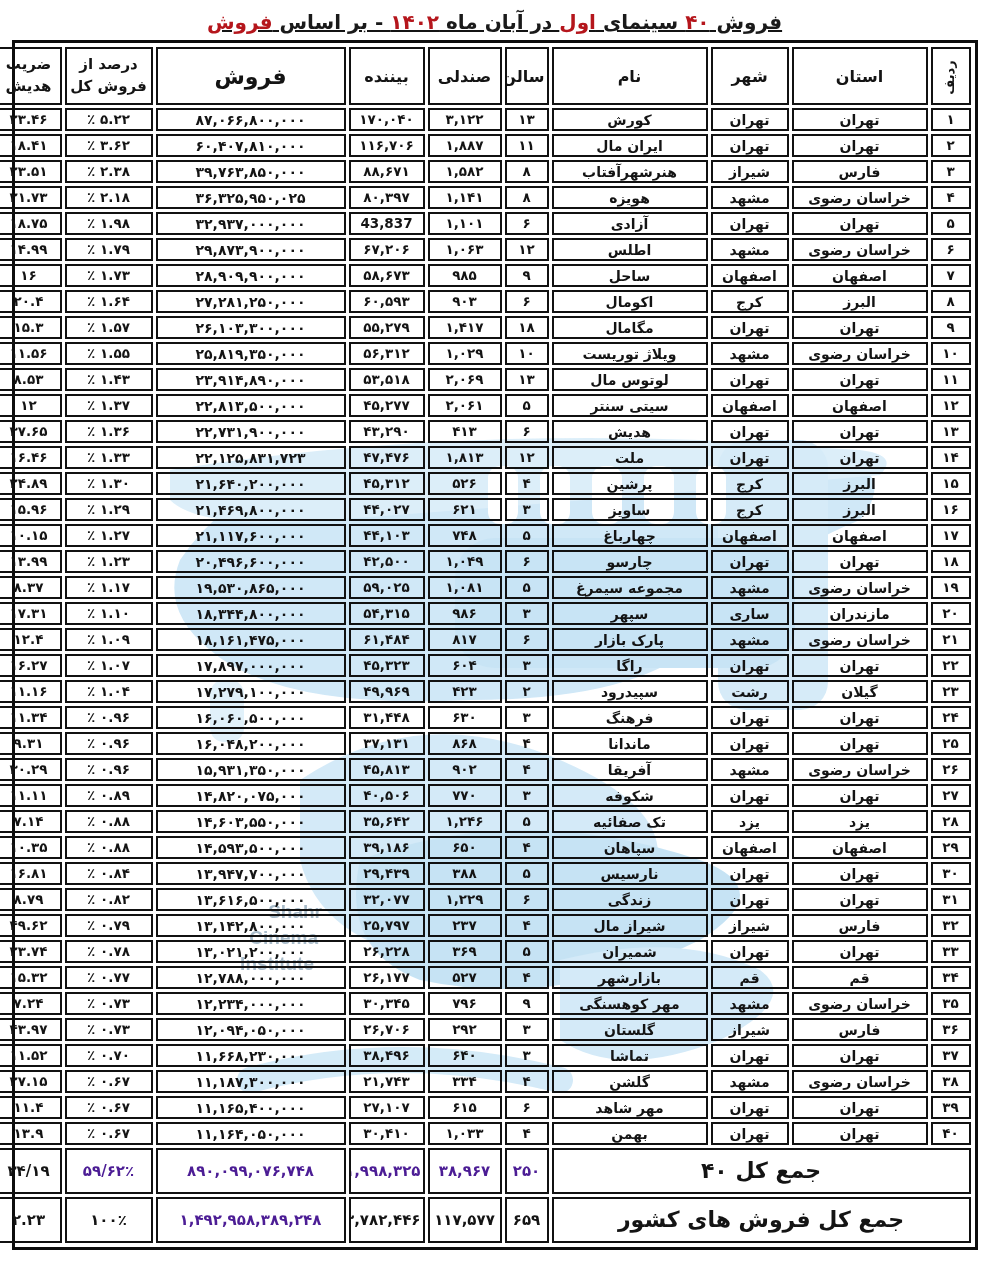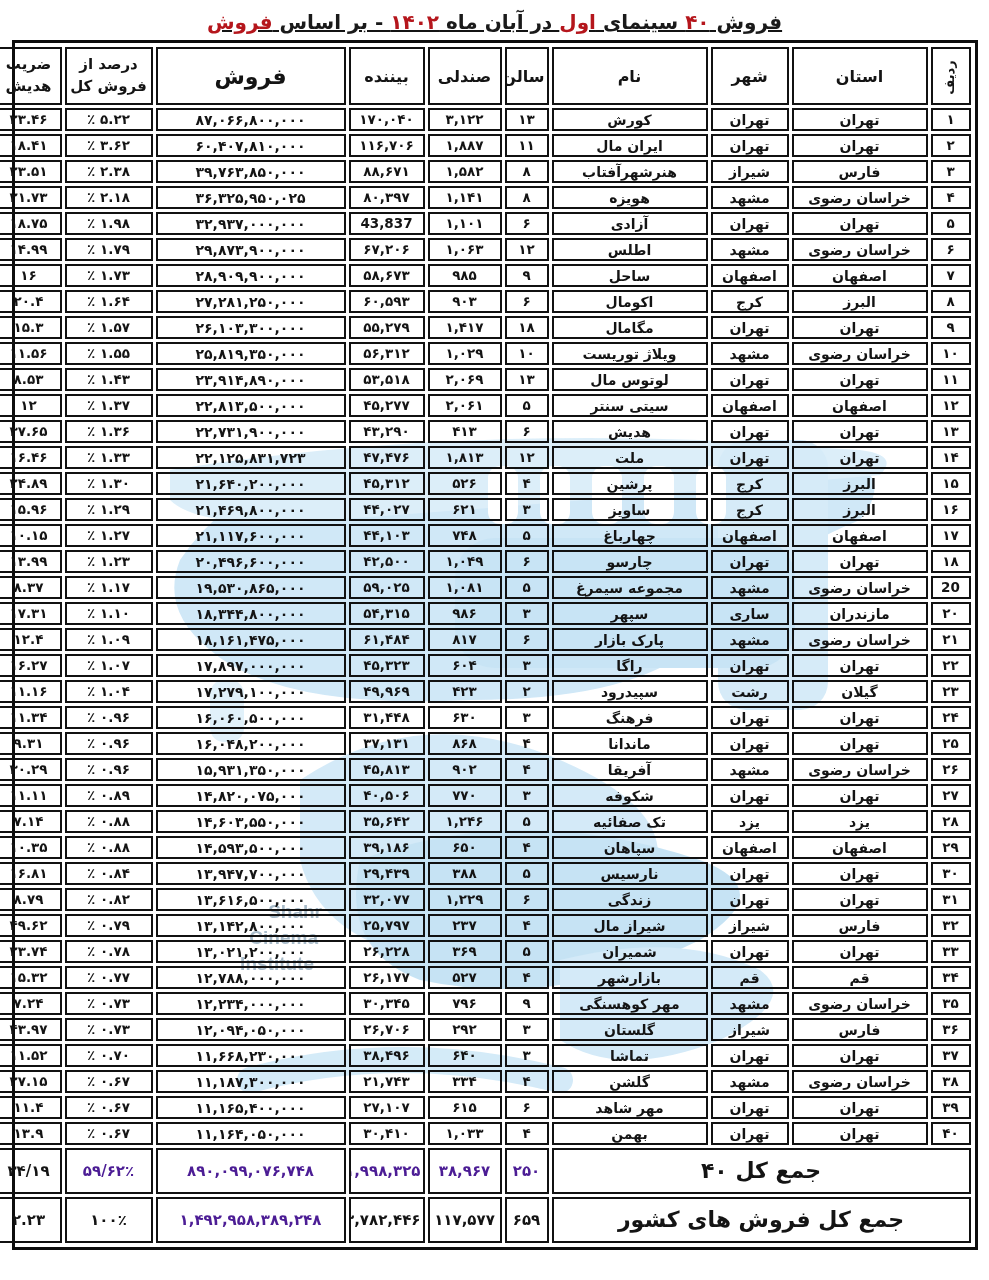--- a/index.html
+++ b/index.html
@@ -325,21 +325,21 @@
             <td class="c-city">تهران</td>
             <td class="c-name">چارسو</td>
             <td class="c-halls">۶</td>
             <td class="c-seats">۱,۰۴۹</td>
             <td class="c-viewers">۴۲,۵۰۰</td>
             <td class="c-sales">۲۰,۴۹۶,۶۰۰,۰۰۰</td>
             <td class="c-pct">۱.۲۳ ٪</td>
             <td class="c-occ">۱۳.۹۹</td>
           </tr>
           <tr>
-            <td class="c-idx">20</td>
+            <td class="c-idx">۱۹</td>
             <td class="c-prov">خراسان رضوی</td>
             <td class="c-city">مشهد</td>
             <td class="c-name">مجموعه سیمرغ</td>
             <td class="c-halls">۵</td>
             <td class="c-seats">۱,۰۸۱</td>
             <td class="c-viewers">۵۹,۰۲۵</td>
             <td class="c-sales">۱۹,۵۳۰,۸۶۵,۰۰۰</td>
             <td class="c-pct">۱.۱۷ ٪</td>
             <td class="c-occ">۸.۳۷</td>
           </tr>

